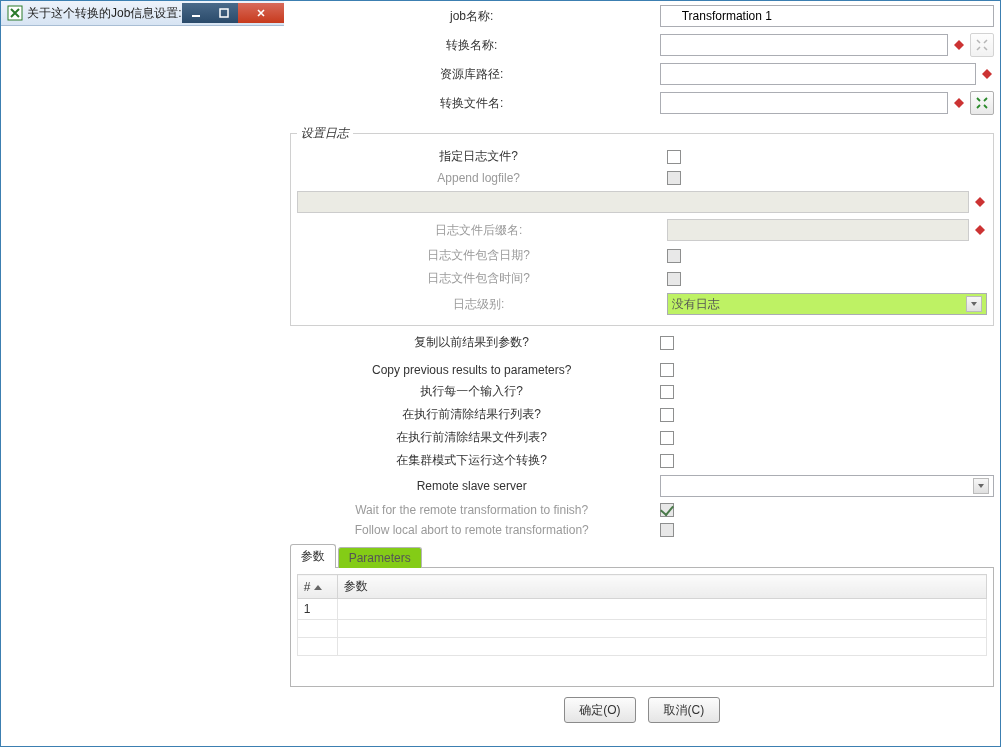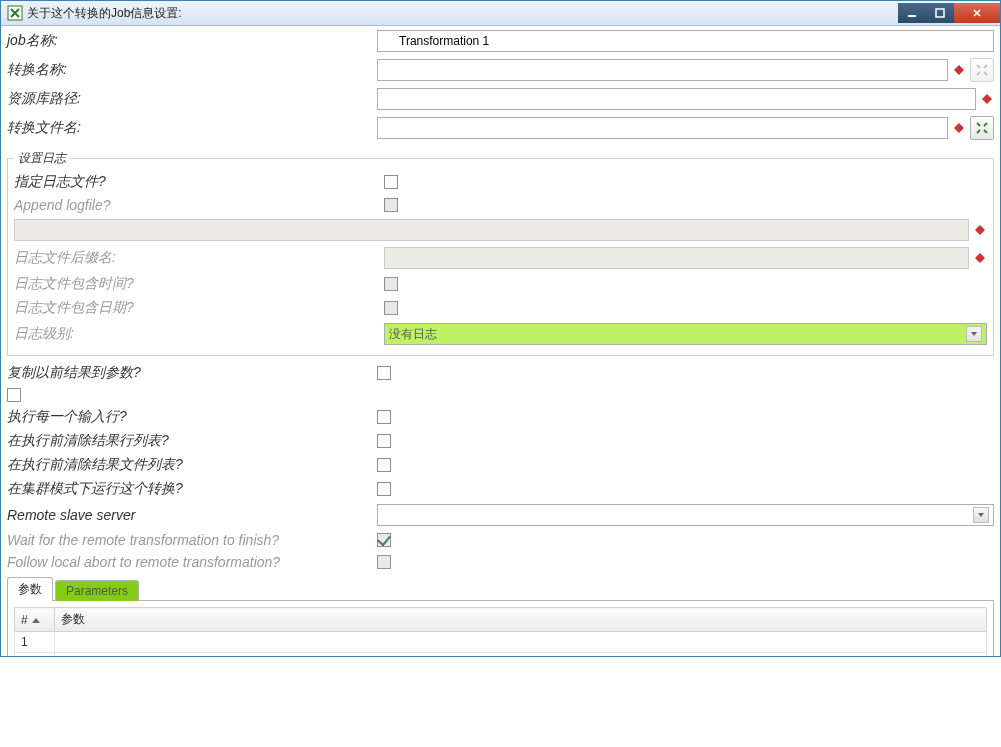--- a/index.html
+++ b/index.html
@@ -1,30 +1,30 @@
 <!DOCTYPE html>
 <html><head>
 <meta charset="utf-8">
 <style>
   * { box-sizing: border-box; }
   html, body { margin:0; padding:0; }
   body { font-family: "Microsoft YaHei", Tahoma, Arial, sans-serif; font-size:12px; color:#333; background:#fff; }
-  .window { width:1001px; height:657px; border:1px solid #3c7fb1; display:flex; flex-direction:column; position:relative; }
+  .window { width:1001px; height:747px; border:1px solid #3c7fb1; display:flex; flex-direction:row; position:relative; }
   .titlebar { height:25px; background:linear-gradient(to bottom,#eef3fb,#d7e4f3); display:flex; align-items:center; padding:0 0 0 6px; border-bottom:1px solid #a8bdd4; }
   .title-icon { width:16px; height:16px; margin-right:4px; }
   .title-text { flex:1; font-size:12px; color:#222; }
   .win-btns { display:flex; height:20px; }
   .win-btn { width:28px; height:20px; display:flex; align-items:center; justify-content:center; margin-left:0; }
   .win-min { background:linear-gradient(to bottom,#4a6a8a,#2a4a6a); color:#fff; }
   .win-max { background:linear-gradient(to bottom,#4a6a8a,#2a4a6a); color:#fff; }
   .win-close { background:linear-gradient(to bottom,#d86a5a,#c73a1d); color:#fff; width:46px; }
   .win-btn svg { width:10px; height:10px; }
   .content { flex:1; overflow:auto; padding:4px 6px 6px 6px; display:flex; flex-direction:column; }
   .form-row { display:flex; align-items:center; margin-bottom:6px; }
-  .label { width:370px; text-align:left; padding-right:6px; font-size:14px;font-style:italic; }
+  .label { width:370px; text-align:center; padding-right:6px; font-size:12px; }
   .label.disabled { color:#9a9a9a; }
   .field { flex:1; display:flex; align-items:center; gap:4px; }
   input[type="text"].tfield { flex:1; height:22px; border:1px solid #abadb3; padding:0 21px; font-size:12px; }
   input[type="text"].tfield.disabled { background:#ebebe4; color:#888; border-color:#ccc; }
   .diamond { width:14px; height:14px; display:inline-flex; align-items:center; justify-content:center; }
   .diamond svg { width:12px; height:12px; }
   .small-btn { width:24px; height:24px; border:1px solid #b0b0b0; background:linear-gradient(to bottom,#fdfdfd,#e8e8e8); display:flex; align-items:center; justify-content:center; border-radius:2px; }
   .small-btn.disabled { opacity:0.55; }
   .chk { width:14px; height:14px; border:1px solid #8e8f8f; background:#fff; display:inline-block; position:relative; }
   .chk.disabled { background:#e8e8e8; }
@@ -164,27 +164,27 @@
         <div class="field">
           <input type="text" class="tfield disabled" disabled="" value="" style="">
           <span class="diamond">
               <svg viewBox="0 0 12 12">
                 <path d="M6 1 L11 6 L6 11 L1 6 Z" fill="#c33"></path>
               </svg>
             </span>
         </div>
       </div>
       <div class="form-row">
+        <div class="label disabled">日志文件包含日期?</div>
+        <div class="field">
+            <span class="chk disabled"></span>
+          </div>
+      </div>
+      <div class="form-row">
         <div class="label disabled">日志文件包含时间?</div>
-        <div class="field">
-            <span class="chk disabled"></span>
-          </div>
-      </div>
-      <div class="form-row">
-        <div class="label disabled">日志文件包含日期?</div>
         <div class="field">
             <span class="chk disabled"></span>
           </div>
       </div>
       <div class="form-row">
         <div class="label disabled">日志级别:</div>
         <div class="field">
           <div class="sel disabled">
             <span>没有日志</span>
             <span class="arrow">
@@ -198,20 +198,21 @@
     </fieldset>
 
     <div class="form-row">
       <div class="label">复制以前结果到参数?</div>
       <div class="field">
           <span class="chk"></span>
         </div>
     </div>
     <div style="height:6px"></div>
     <div class="form-row">
+      <div class="label">Copy previous results to parameters?</div>
       <div class="field">
           <span class="chk"></span>
         </div>
     </div>
     <div class="form-row">
       <div class="label">执行每一个输入行?</div>
       <div class="field">
           <span class="chk"></span>
         </div>
     </div>

